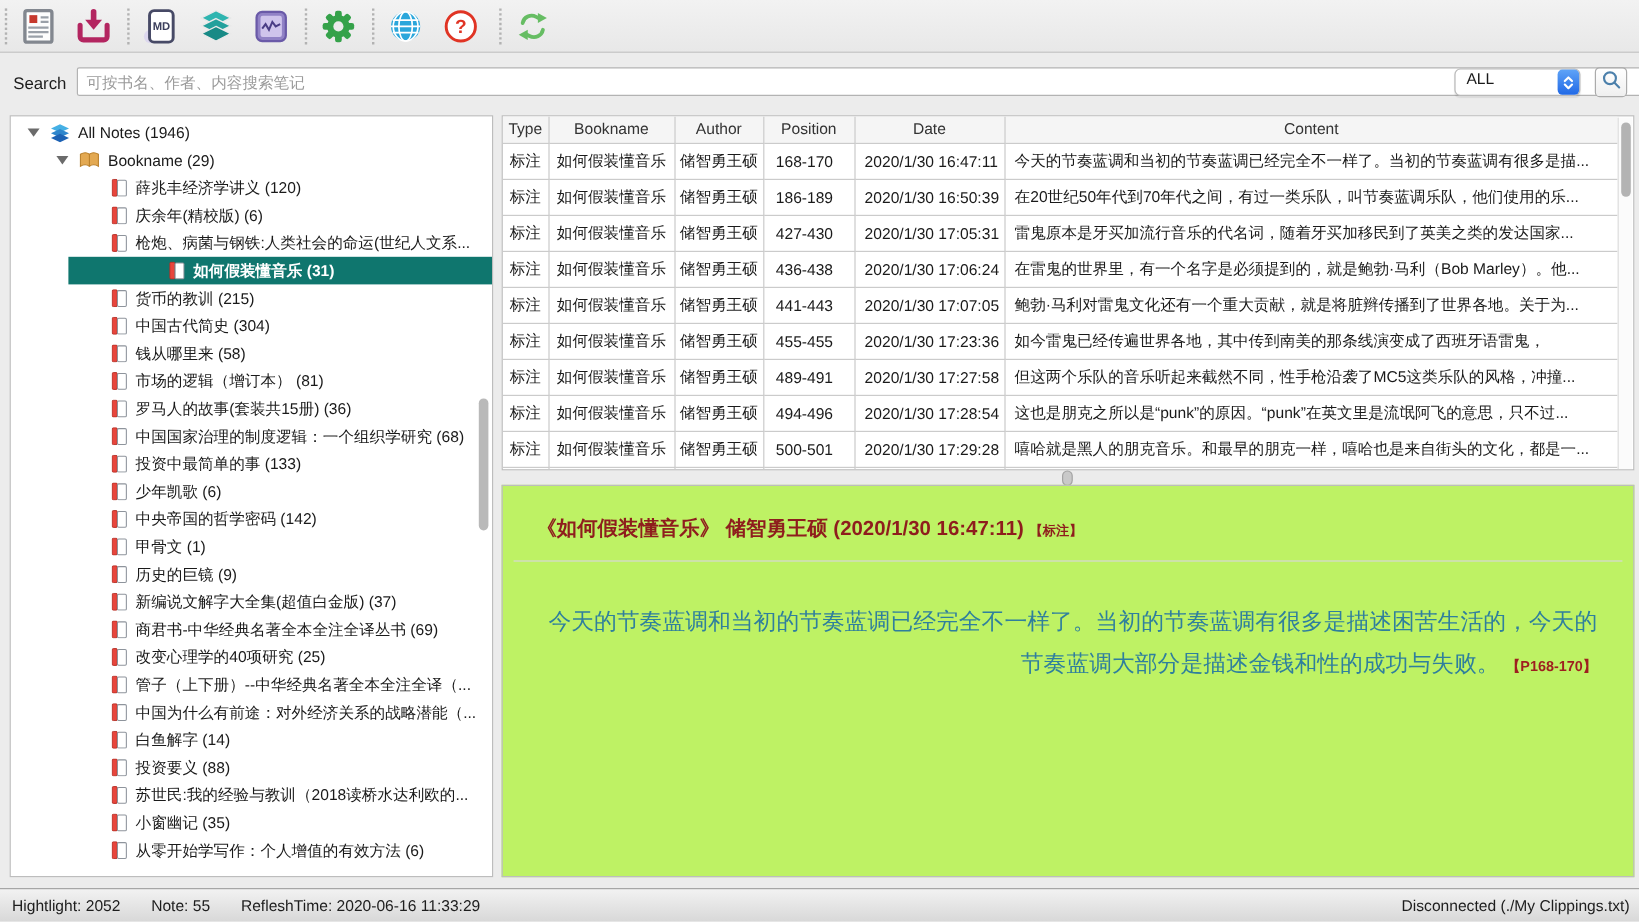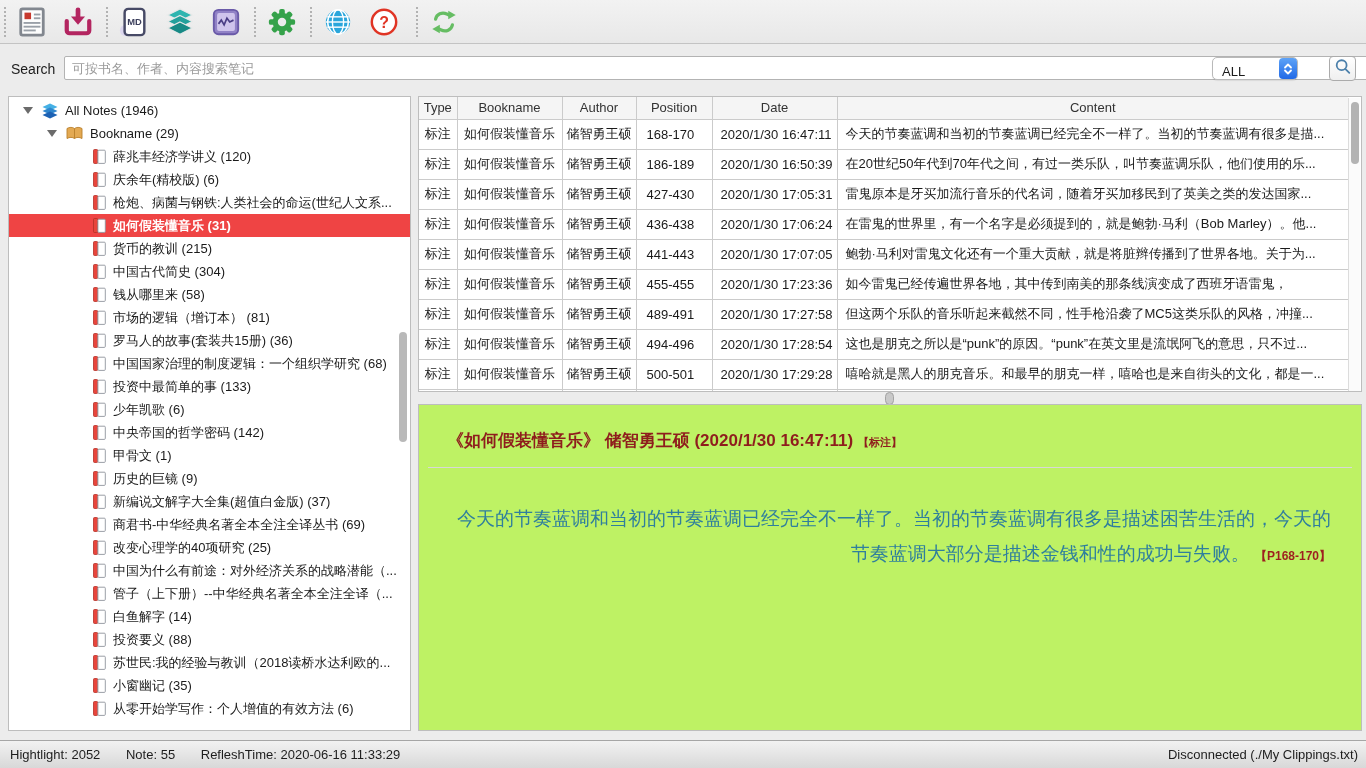--- a/index.html
+++ b/index.html
@@ -16,23 +16,23 @@
   .tbtn svg { display:block; }
 
   
   .searchrow { position:absolute; top:45px; left:0; width:1366px; height:50px; background:#ececec; }
   .search-label { position:absolute; left:11px; top:16px; font-size:14px; color:#1c1c1c; }
   .search-input { position:absolute; left:64px; top:11px; width:1350px; height:24px;
                   border:1px solid #b3b3b3; border-radius:2px; background:#fff;
                   font-size:13px; padding:0 7px; color:#222;
                   font-family:"Liberation Sans","DejaVu Sans",sans-serif; }
   .search-input::placeholder { color:#9a9a9a; }
-  .filter-select { position:absolute; left:1212px; top:12px; width:86px; height:23px;
+  .filter-select { position:absolute; left:1212px; top:12px; width:105px; height:23px;
                    background:#fff; border:1px solid #b9b9b9; border-radius:5px;
-                   box-shadow:0 1px 1px rgba(0,0,0,.08); display:flex; align-items:flex-end; }
+                   box-shadow:0 1px 1px rgba(0,0,0,.08); display:flex; align-items:flex-start; }
   .filter-select .val { font-size:13px; padding-left:9px; flex:1; }
   .filter-select .cap { width:18px; height:21px; margin-right:0.5px; border-radius:4px;
                         background:linear-gradient(#5ea3f7,#2169e6);
                         display:flex; align-items:center; justify-content:center; }
   .search-btn { position:absolute; left:1329px; top:11px; width:27px; height:25px;
                 border:1px solid #ababab; border-radius:4px;
                 background:linear-gradient(#ffffff,#efefef);
                 display:flex; align-items:center; justify-content:center; cursor:default; }
 
   
@@ -43,21 +43,21 @@
           overflow:hidden; font-size:13px; }
   .trow .tri { width:0; height:0; border-left:5px solid transparent; border-right:5px solid transparent;
                border-top:7px solid #6b6b6b; flex:0 0 auto; }
   .trow .ticon { flex:0 0 auto; display:flex; align-items:center; }
   .trow .tlabel { margin-left:7px; }
   .trow.root  { padding-left:14px; }
   .trow.root .ticon { margin-left:9px; }
   .trow.group { padding-left:38px; }
   .trow.group .ticon { margin-left:9px; }
   .trow.book  { padding-left:84px; }
-  .trow.selected { background:#ef4444; }
+  .trow.selected { background:#0f766e;margin-left:48px; }
   .trow.selected .tlabel { color:#fff; font-weight:bold; }
   .sb-thumb { position:absolute; right:3px; top:235px; width:8px; height:110px;
               background:#b9b9b9; border-radius:4px; }
 
   
   .tablewrap { position:absolute; left:418px; top:96px; width:944px; height:296px;
                background:#fff; border:1px solid #bdbdbd; overflow:hidden; }
   table.notes { table-layout:fixed; width:929px; border-collapse:collapse; }
   table.notes th { height:22px; background:#f5f5f5; font-weight:normal; font-size:13px;
                    color:#333; border:1px solid #cbcbcb; border-top:none; }
@@ -427,30 +427,30 @@
           </span>
           <span class="tlabel">改变心理学的40项研究 (25)</span>
         </div>
         <div class="trow book">
           <span class="ticon">
             <svg width="13" height="15" viewBox="0 0 13 15">
               <rect x="0.5" y="0.5" width="4.2" height="14" rx="1" fill="#e8453c" stroke="#b33027" stroke-width="0.8"></rect>
               <rect x="4.9" y="1.2" width="7.4" height="13.2" rx="1" fill="#ffffff" stroke="#8e949c" stroke-width="0.9"></rect>
             </svg>
           </span>
+          <span class="tlabel">管子（上下册）--中华经典名著全本全注全译（...</span>
+        </div>
+        <div class="trow book">
+          <span class="ticon">
+            <svg width="13" height="15" viewBox="0 0 13 15">
+              <rect x="0.5" y="0.5" width="4.2" height="14" rx="1" fill="#e8453c" stroke="#b33027" stroke-width="0.8"></rect>
+              <rect x="4.9" y="1.2" width="7.4" height="13.2" rx="1" fill="#ffffff" stroke="#8e949c" stroke-width="0.9"></rect>
+            </svg>
+          </span>
           <span class="tlabel">中国为什么有前途：对外经济关系的战略潜能（...</span>
-        </div>
-        <div class="trow book">
-          <span class="ticon">
-            <svg width="13" height="15" viewBox="0 0 13 15">
-              <rect x="0.5" y="0.5" width="4.2" height="14" rx="1" fill="#e8453c" stroke="#b33027" stroke-width="0.8"></rect>
-              <rect x="4.9" y="1.2" width="7.4" height="13.2" rx="1" fill="#ffffff" stroke="#8e949c" stroke-width="0.9"></rect>
-            </svg>
-          </span>
-          <span class="tlabel">管子（上下册）--中华经典名著全本全注全译（...</span>
         </div>
         <div class="trow book">
           <span class="ticon">
             <svg width="13" height="15" viewBox="0 0 13 15">
               <rect x="0.5" y="0.5" width="4.2" height="14" rx="1" fill="#e8453c" stroke="#b33027" stroke-width="0.8"></rect>
               <rect x="4.9" y="1.2" width="7.4" height="13.2" rx="1" fill="#ffffff" stroke="#8e949c" stroke-width="0.9"></rect>
             </svg>
           </span>
           <span class="tlabel">白鱼解字 (14)</span>
         </div>

